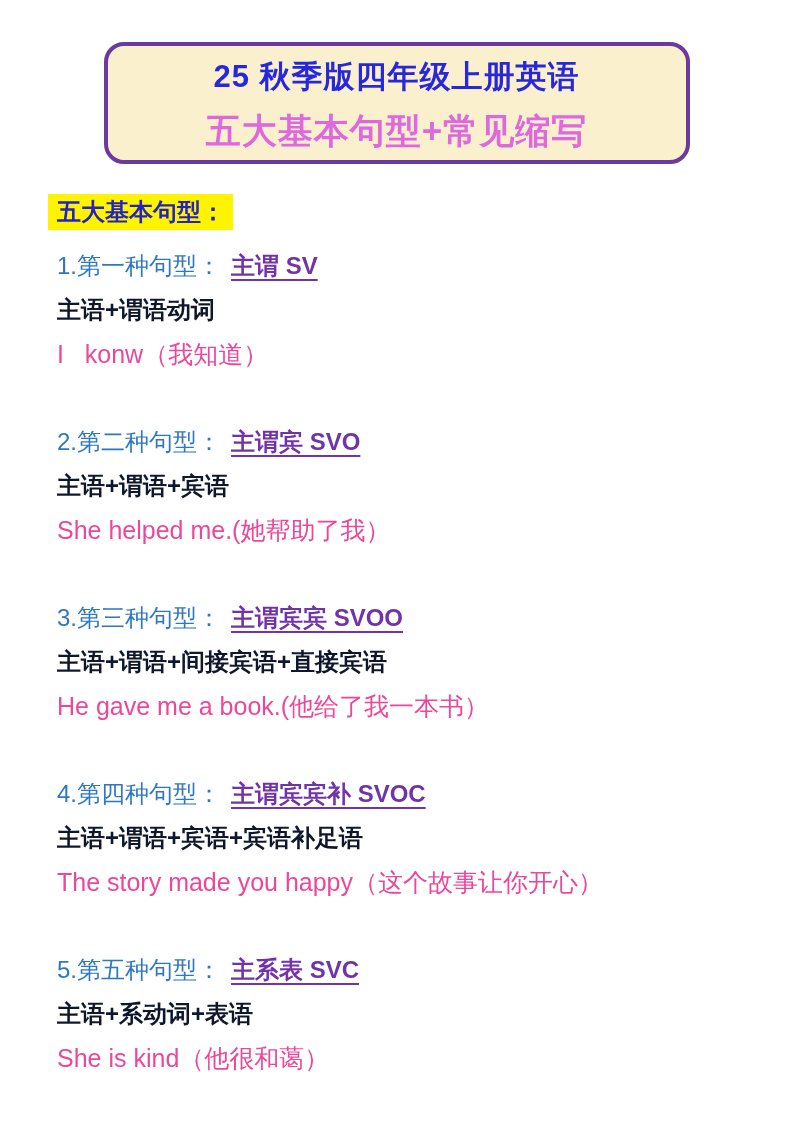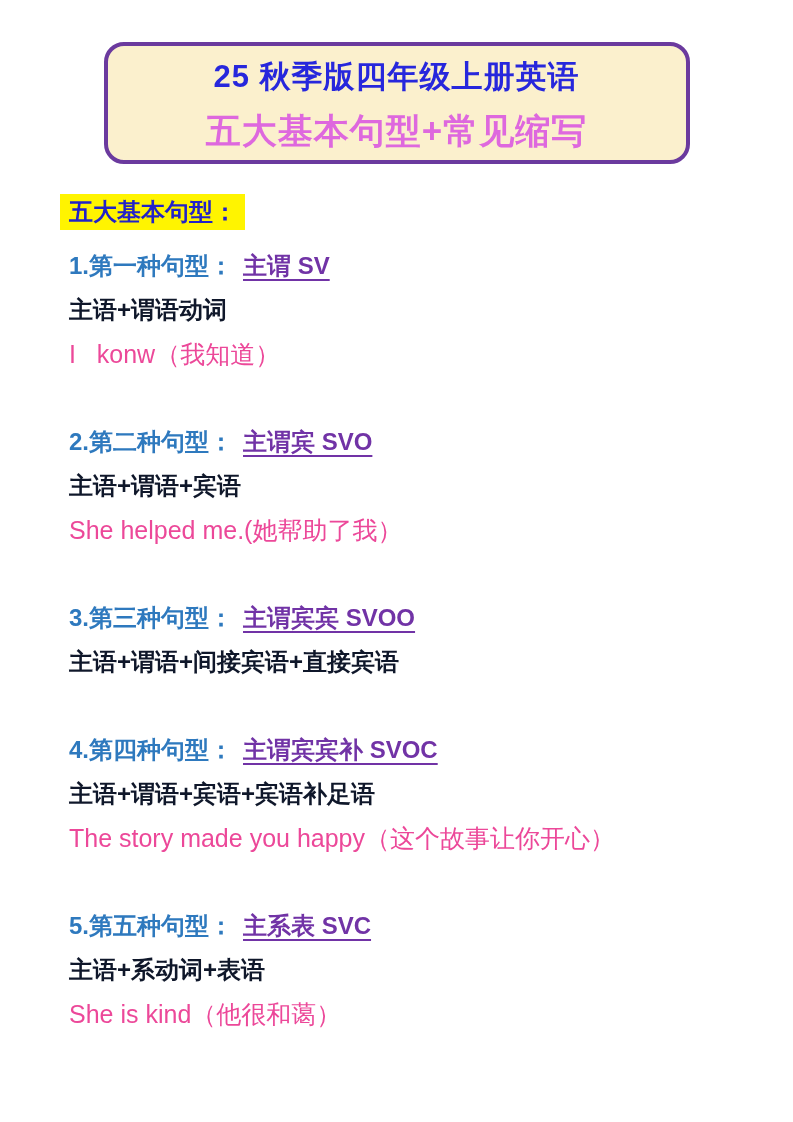--- a/index.html
+++ b/index.html
@@ -38,21 +38,21 @@
   .banner-subtitle {
     font-size: 35px;
     font-weight: bold;
     color: #DE68DE;
     line-height: 34px;
     margin: 16px 0 0 0;
     letter-spacing: 1px;
   }
   
   .content {
-    padding: 30px 40px 0 60px;
+    padding: 30px 40px 0 48px;
   }
   .main-heading {
     display: inline-block;
     background: #FFF400;
     color: #2222C8;
     font-size: 24px;
     font-weight: bold;
     line-height: 34px;
     padding: 1px 8px 1px 9px;
     margin: 0 0 14px 0;
@@ -62,21 +62,21 @@
   }
   .line {
     margin: 0;
     padding-left: 9px;
     font-size: 24px;
     line-height: 44px;
     white-space: pre-wrap;
   }
   .pattern-label {
     color: #2E79BE;
-    font-weight: bold;
+    font-weight: normal;
   }
   .pattern-link {
     color: #7133A6;
     font-weight: bold;
     text-decoration: underline;
     text-underline-offset: 5px;
     margin-left: 10px;
   }
   .formula {
     color: #0f172a;
@@ -110,20 +110,21 @@
 
     <div class="section">
       <p class="line"><span class="pattern-label">2.第二种句型：</span><span class="pattern-link">主谓宾 SVO</span></p>
       <p class="line formula">主语+谓语+宾语</p>
       <p class="line example">She helped me.(她帮助了我）</p>
     </div>
 
     <div class="section">
       <p class="line"><span class="pattern-label">3.第三种句型：</span><span class="pattern-link">主谓宾宾 SVOO</span></p>
       <p class="line formula">主语+谓语+间接宾语+直接宾语</p>
+      <p class="line example">He gave me a book.(他给了我一本书）</p>
     </div>
 
     <div class="section">
       <p class="line"><span class="pattern-label">4.第四种句型：</span><span class="pattern-link">主谓宾宾补 SVOC</span></p>
       <p class="line formula">主语+谓语+宾语+宾语补足语</p>
       <p class="line example">The story made you happy（这个故事让你开心）</p>
     </div>
 
     <div class="section">
       <p class="line"><span class="pattern-label">5.第五种句型：</span><span class="pattern-link">主系表 SVC</span></p>

